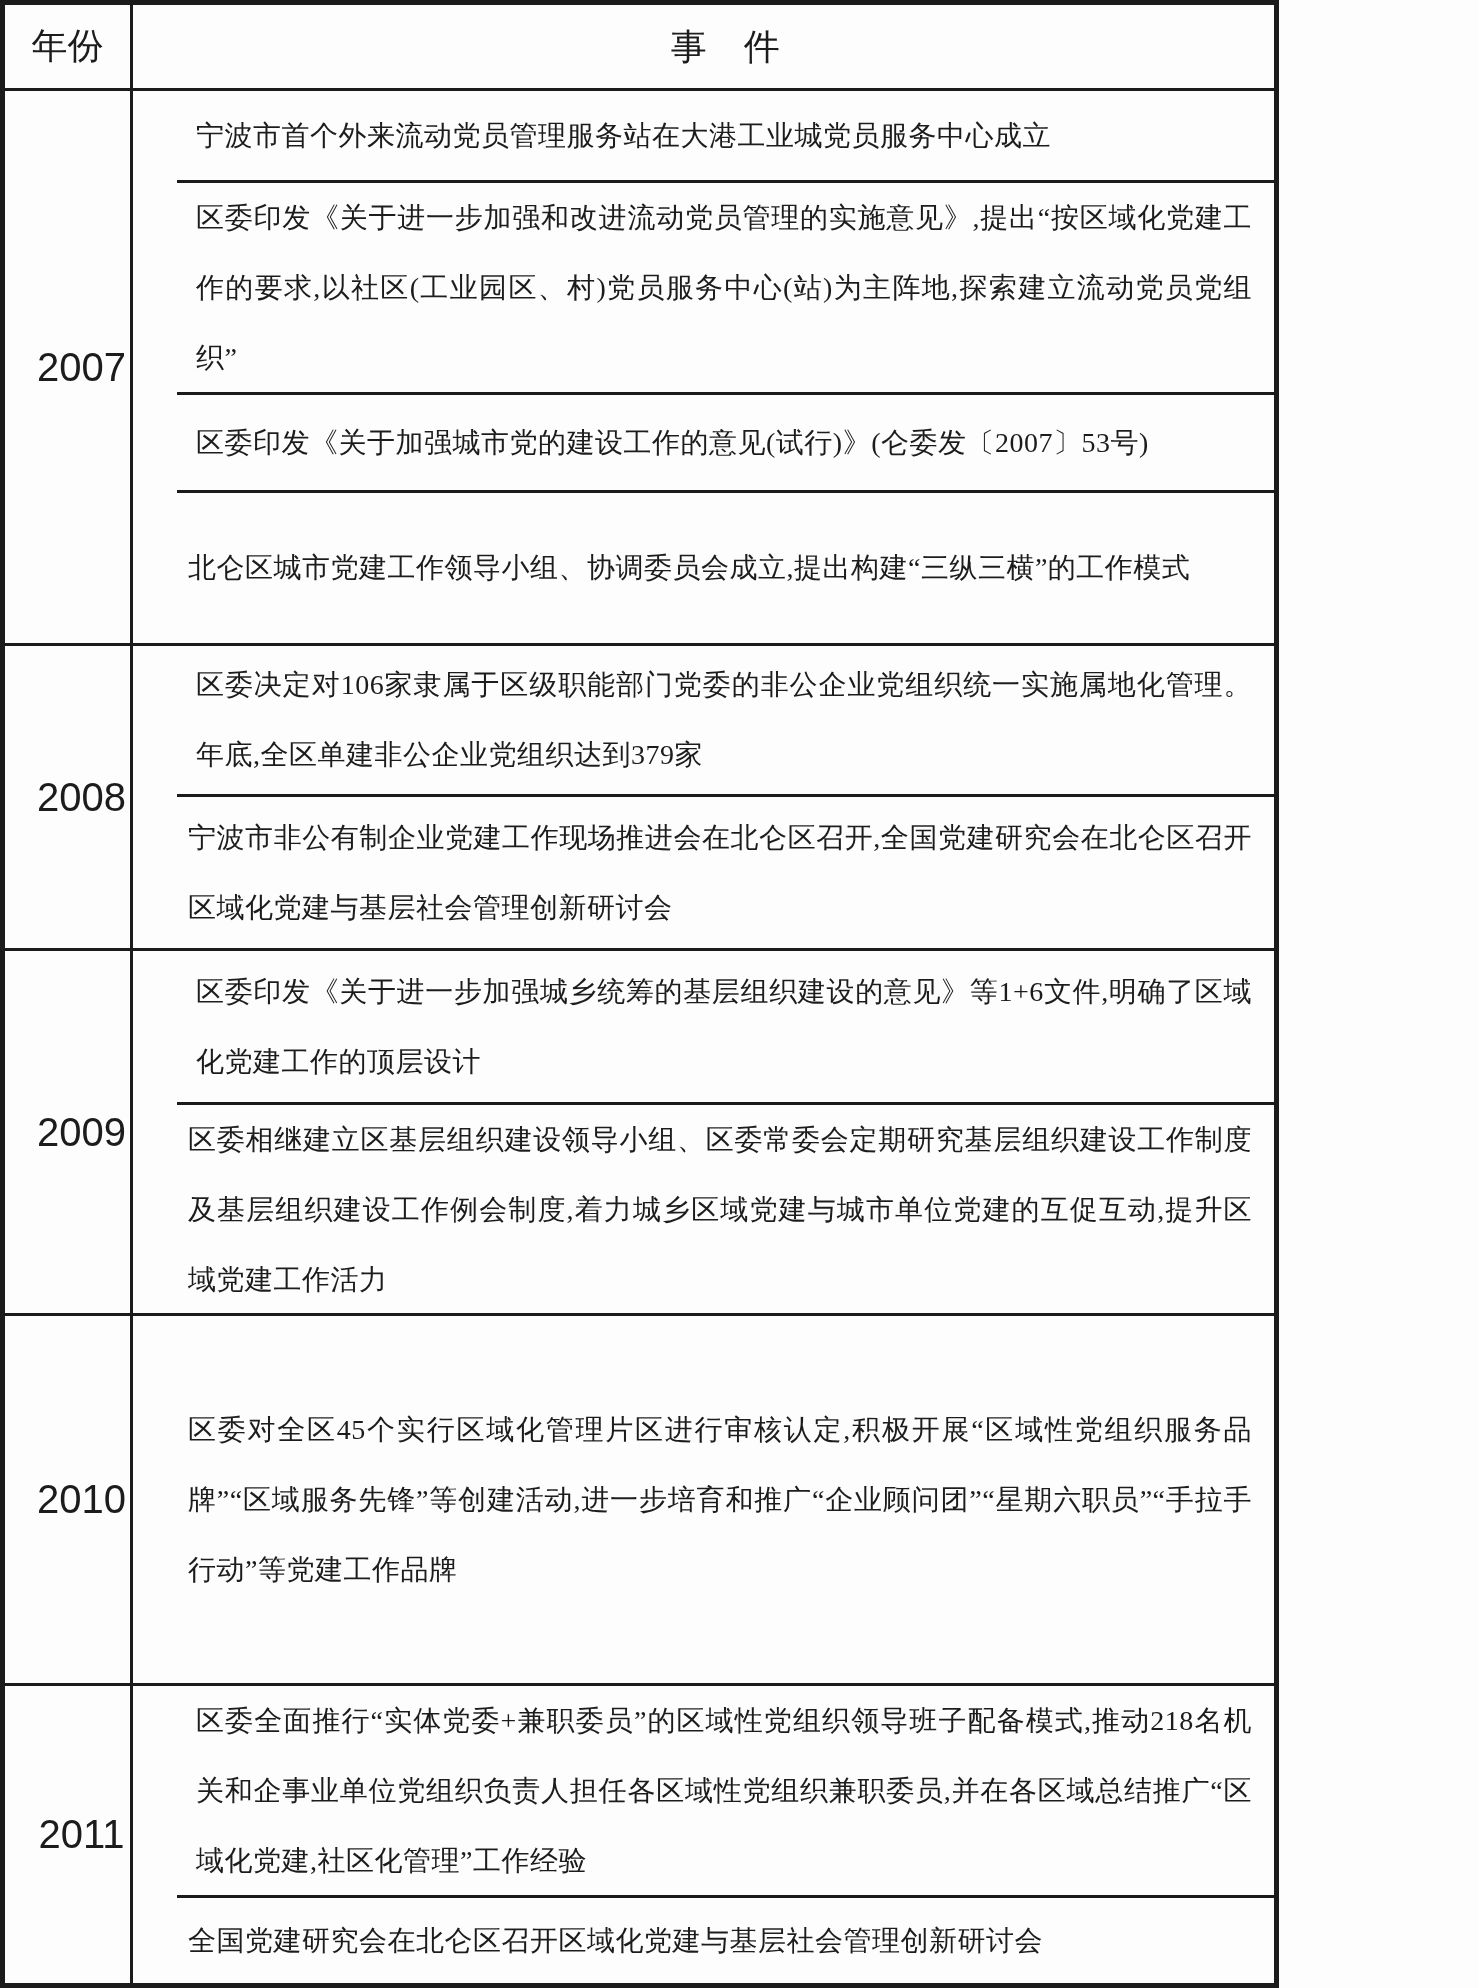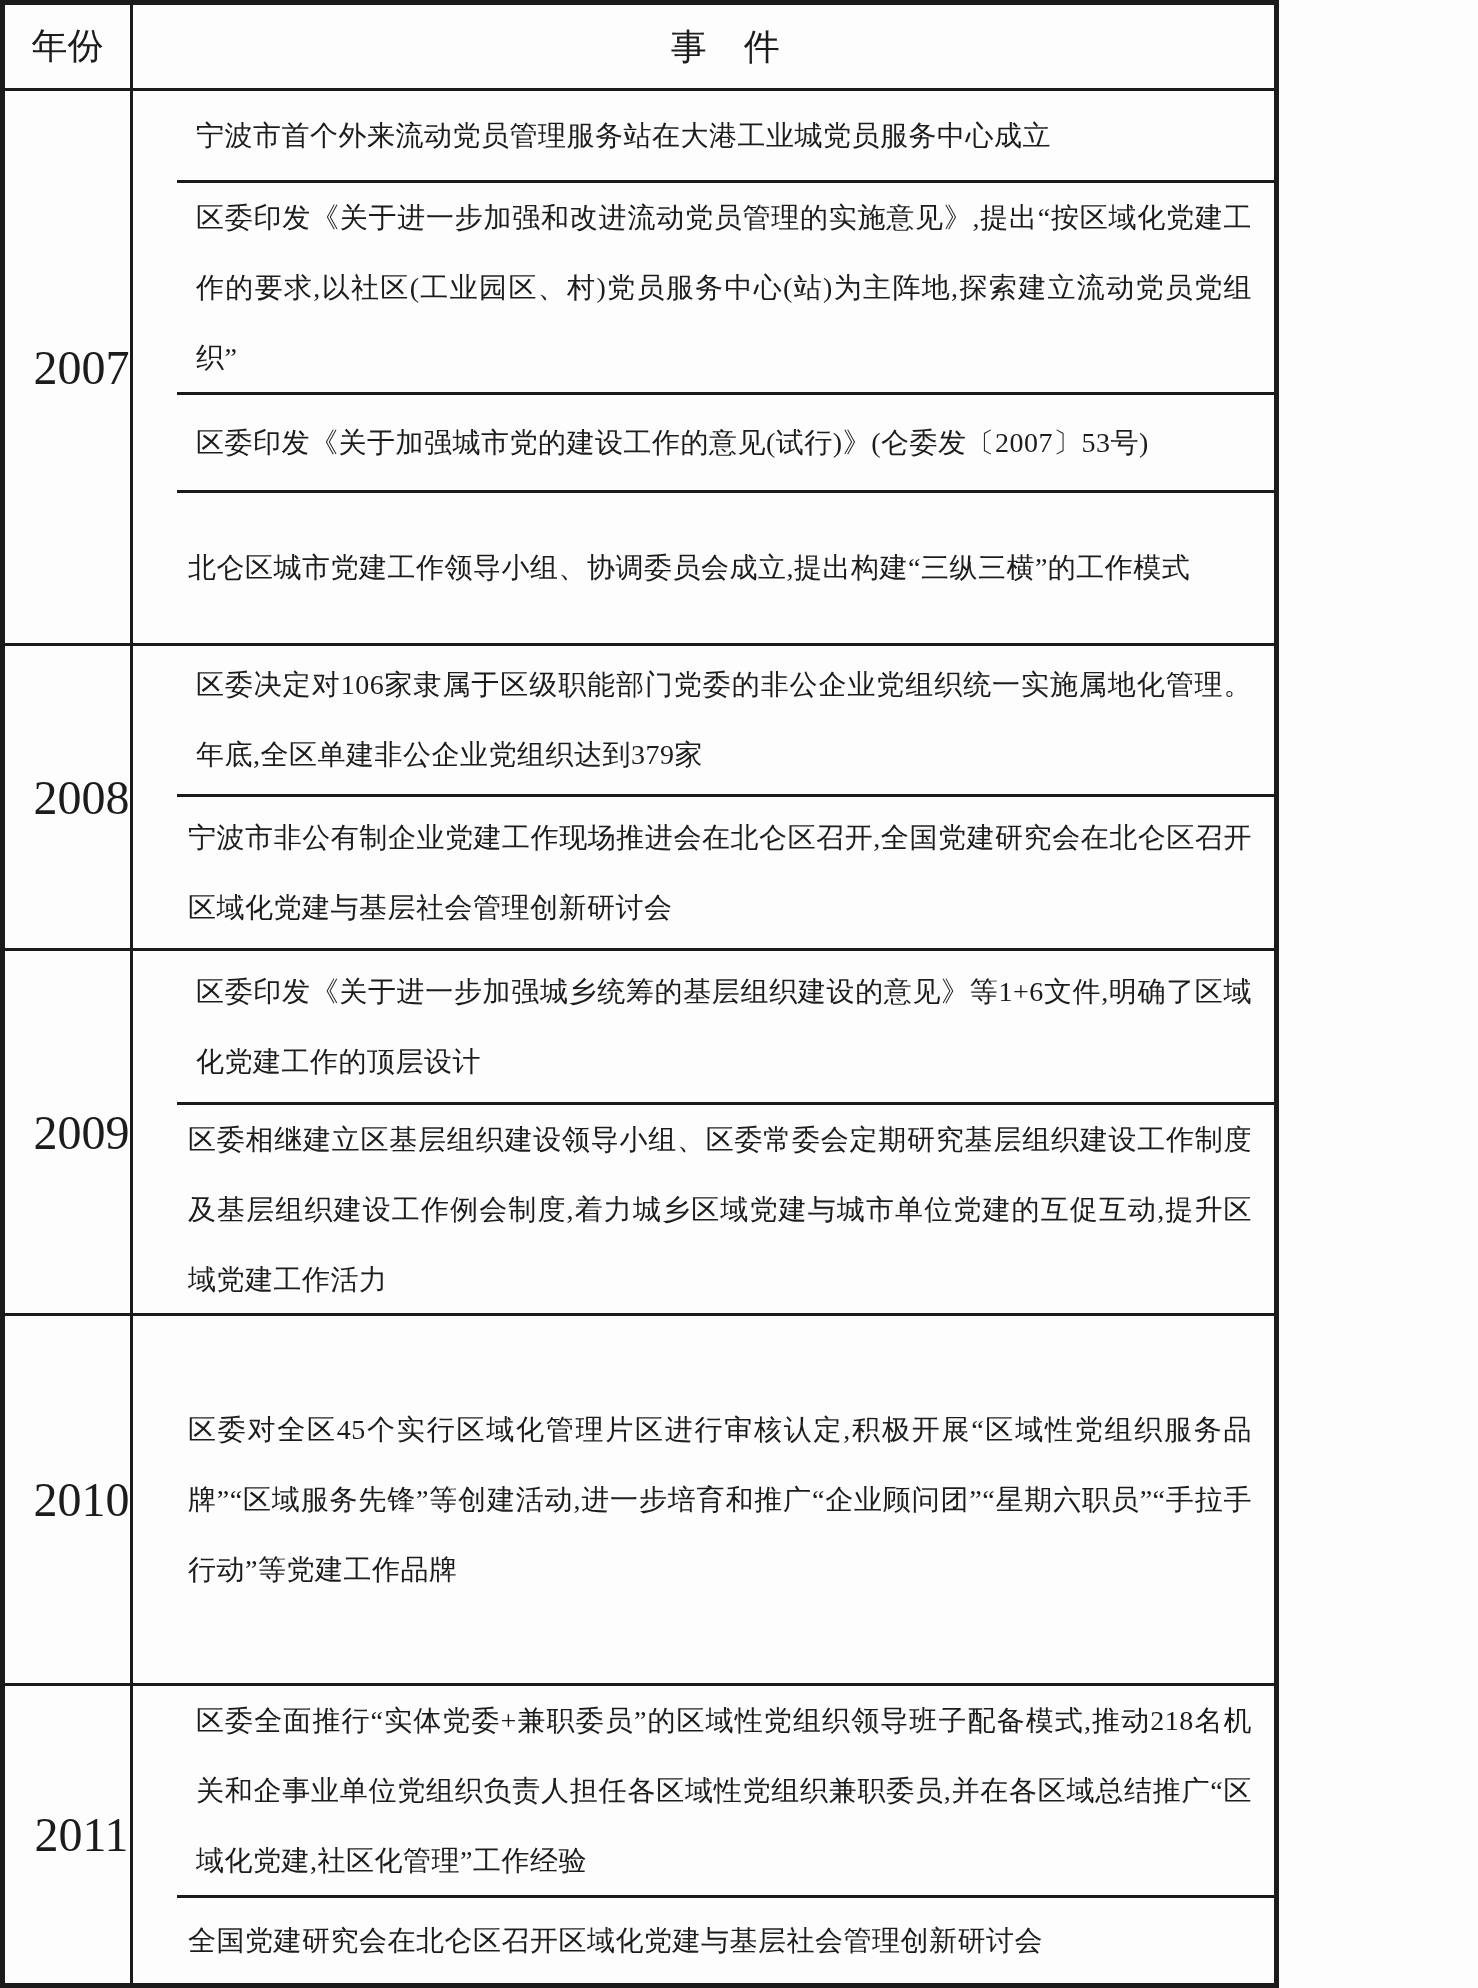--- a/index.html
+++ b/index.html
@@ -50,22 +50,22 @@
   }
   .hdr{height:86px;}
   .hdr .year-cell,.hdr .event-cell{
     font-family:"Liberation Sans","DejaVu Sans",sans-serif;
     font-size:36px;
     justify-content:center;
   }
   .hdr .event-cell{align-items:center;padding:0;}
   .hdr .event-text{text-align:center;text-align-last:center;}
   .year-label{
-    font-size:48px;
-    font-family:Liberation Serif, serif;
+    font-size:40px;
+    font-family:Liberation Sans, sans-serif;
     margin-left:28px;
   }
 </style>
 </head>
 <body>
 
 <div class="page">
   <div class="tbl">
 
     <div class="row hdr">

